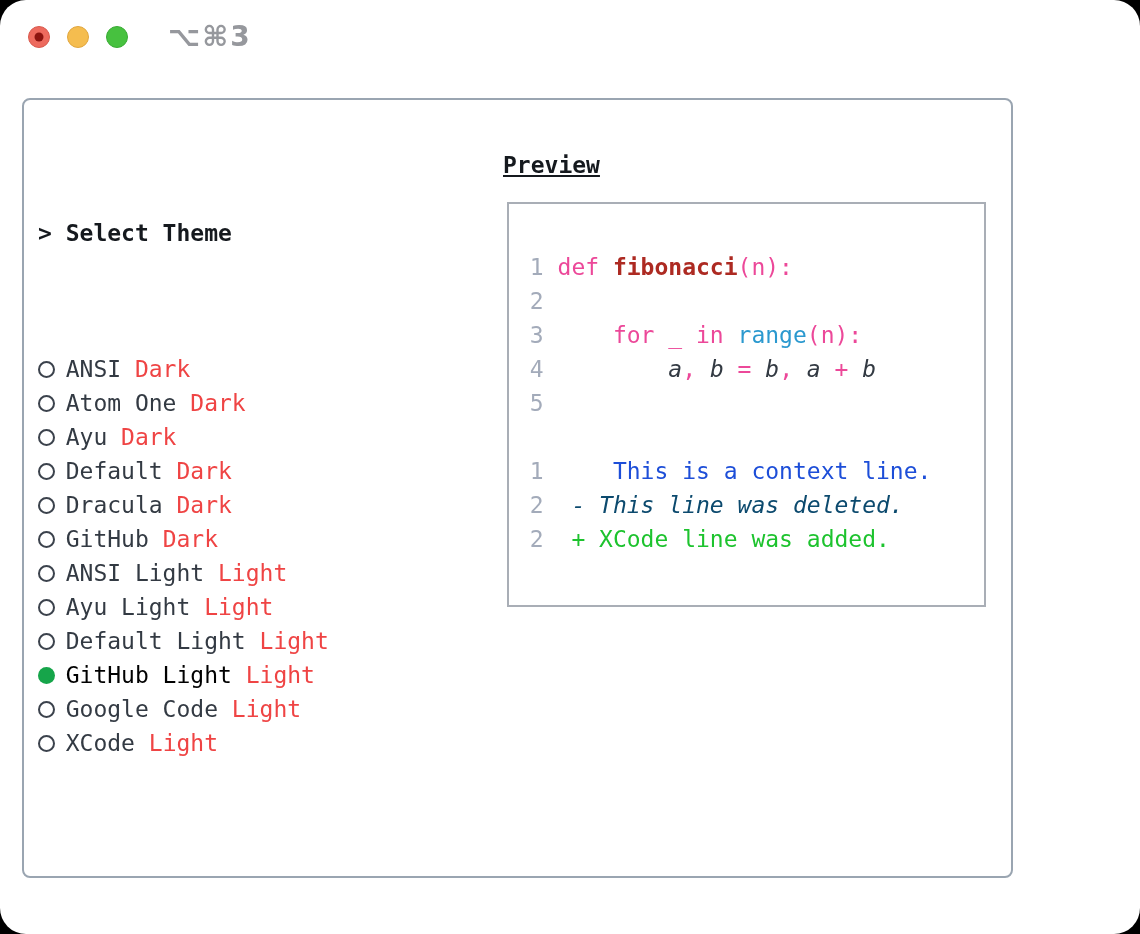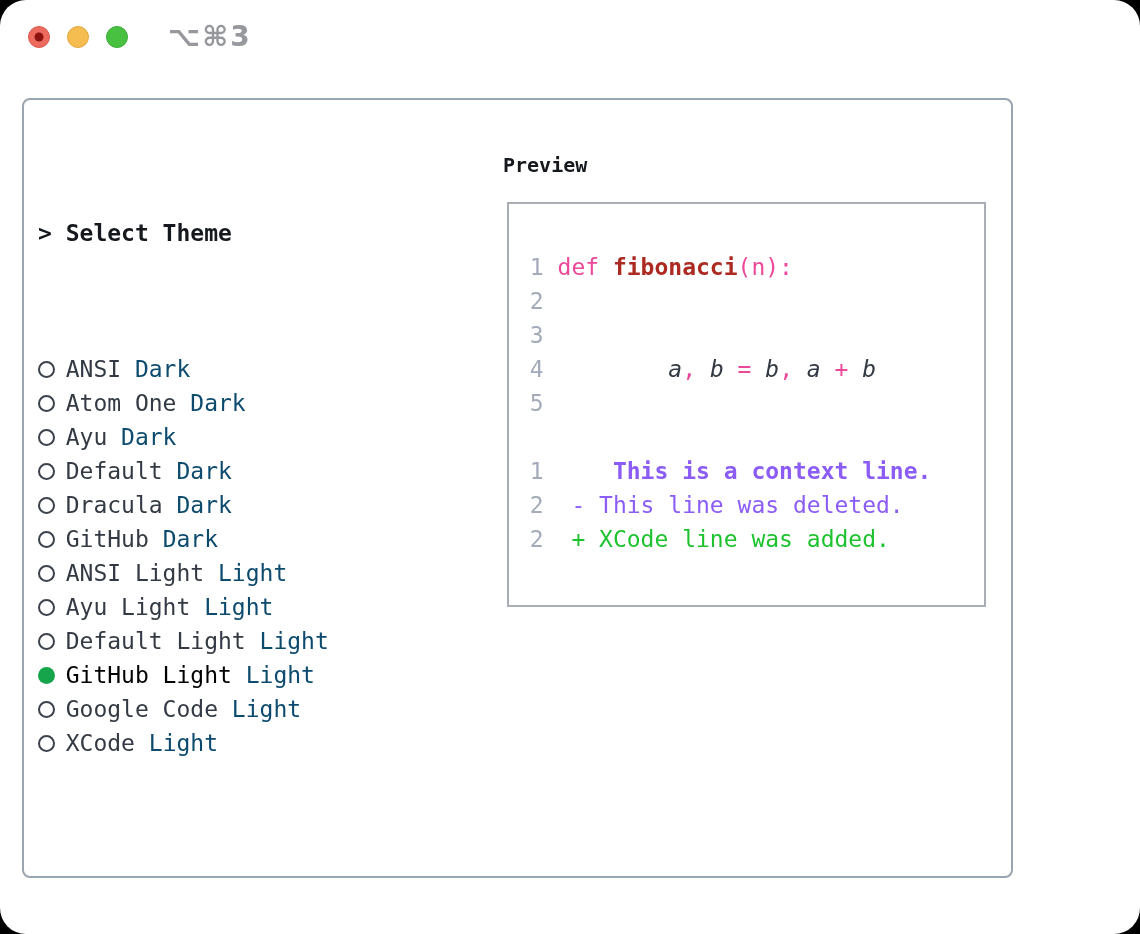--- a/index.html
+++ b/index.html
@@ -47,45 +47,45 @@
   }
   .row { height: 34px; display: flex; align-items: center; white-space: pre; }
   .row.blank { height: 34px; }
   .gutter2 { display: inline-flex; width: 2ch; align-items: center; flex: none; }
   .prompt { font-weight: 700; color: #15191e; }
   .hdr { font-weight: 700; color: #15191e; }
   .circle { width: 17px; height: 17px; border: 2.5px solid #3b424c; border-radius: 50%; display: inline-block; }
   .circle.sel { border: none; background: #16a54a; }
   .tname { color: #333a43; }
   .tname.green { color: #000000; }
-  .variant { color: #0c4a6e; margin-left: 1ch; }
+  .variant { color: #ef4444; margin-left: 1ch; }
   
   .preview-title {
     position: absolute; left: 479px; top: 48px;
     height: 34px; line-height: 34px;
-    font-size: 20px; font-weight: 700; color: #15191e;
+    font-size: 23px; font-weight: 700; color: #15191e; text-decoration: underline;
   }
   .preview-box {
     position: absolute; left: 483px; top: 102px;
     width: 479px; height: 405px;
     border: 2px solid #a9aeb6;
     background: #fff;
   }
   .preview-content { position: absolute; left: 7px; top: 46px; font-size: 23px; line-height: 34px; }
   .pline { height: 34px; display: flex; align-items: center; white-space: pre; }
   .lnum { display: inline-block; width: 2ch; text-align: right; color: #a3abba; flex: none; }
   .lbody { margin-left: 1ch; white-space: pre; }
   .diff-block { margin-top: 34px; }
   .tk-p   { color: #ec4899; text-align: center; }
   .tk-f   { color: #ad2a22; font-weight: bold; }
   .tk-n   { color: #0b7c87; }
   .tk-b   { color: #2b99cf; }
   .tk-v   { color: #333a43; font-style: italic; }
-  .tk-ctx { color: #8b5cf6; font-weight: bold; }
-  .tk-del { color: #8b5cf6; }
+  .tk-ctx { color: #1d4ed8; }
+  .tk-del { color: #0c4a6e; font-style: italic; }
   .tk-add { color: #1dc32e; }
 </style>
 </head>
 <body>
 
 <div class="window">
 
   <div class="titlebar">
     <span class="light red"></span>
     <span class="light yellow"></span>
@@ -114,21 +114,21 @@
       
     </div>
 
     <div class="preview-title">Preview</div>
 
     <div class="preview-box">
       <div class="preview-content">
         <div id="code-block">
             <div class="pline"><span class="lnum">1</span><span class="lbody"><span class="tk-p">def </span><span class="tk-f">fibonacci</span><span class="tk-p">(n):</span></span></div>
             <div class="pline"><span class="lnum">2</span></div>
-            <div class="pline"><span class="lnum">3</span></div>
+            <div class="pline"><span class="lnum">3</span><span class="lbody"><span class="tk-p">    for _ in </span><span class="tk-b">range</span><span class="tk-p">(n):</span></span></div>
             <div class="pline"><span class="lnum">4</span><span class="lbody"><span class="tk-p">        </span><span class="tk-v">a</span><span class="tk-p">, </span><span class="tk-v">b</span><span class="tk-p"> = </span><span class="tk-v">b</span><span class="tk-p">, </span><span class="tk-v">a</span><span class="tk-p"> + </span><span class="tk-v">b</span></span></div>
             <div class="pline"><span class="lnum">5</span></div>
           </div>
         <div id="diff-block" class="diff-block">
             <div class="pline"><span class="lnum">1</span><span class="lbody"><span class="tk-ctx">    This is a context line.</span></span></div>
             <div class="pline"><span class="lnum">2</span><span class="lbody"><span class="tk-del"> - This line was deleted.</span></span></div>
             <div class="pline"><span class="lnum">2</span><span class="lbody"><span class="tk-add"> + XCode line was added.</span></span></div>
           </div>
       </div>
     </div>

